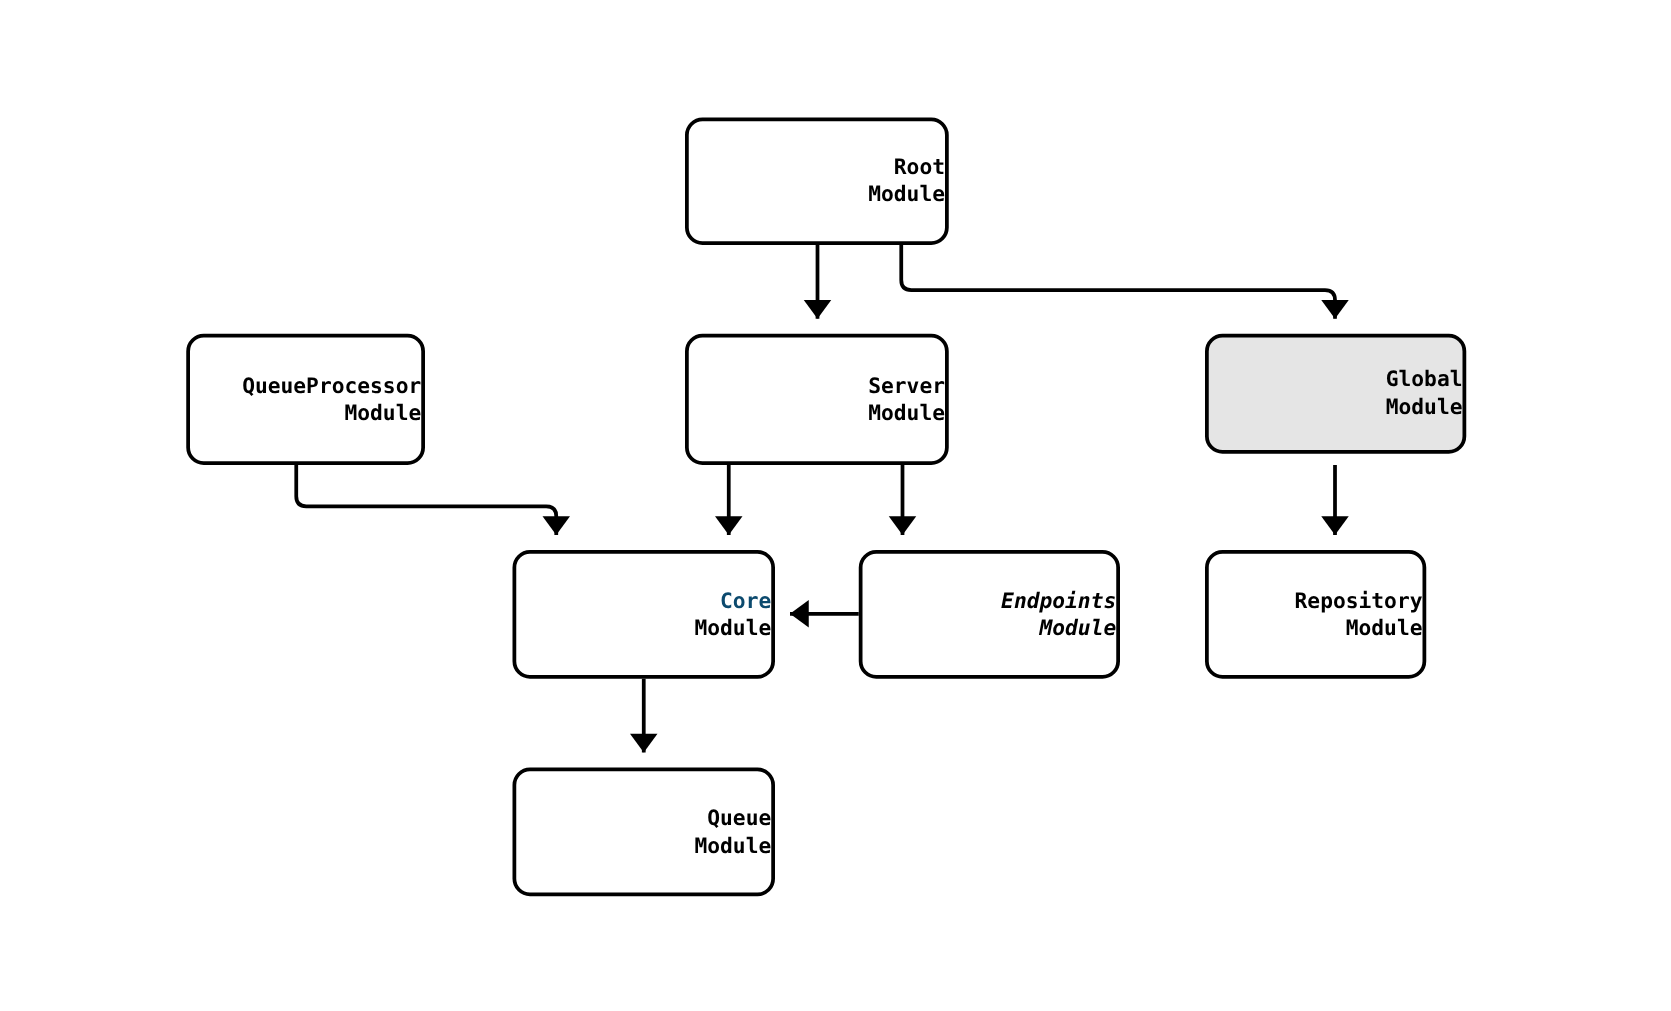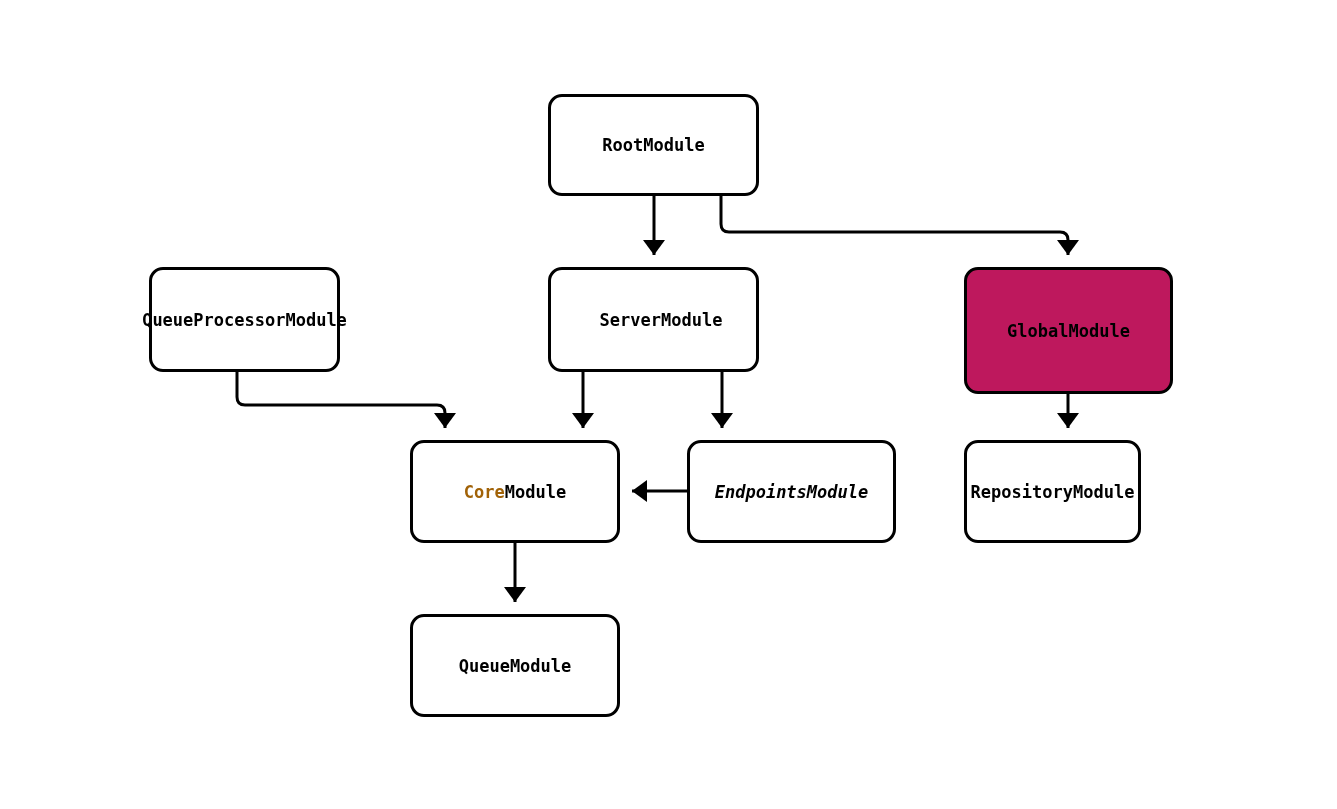--- a/index.html
+++ b/index.html
@@ -24,22 +24,22 @@
     height: 809px;
     pointer-events: none;
   }
   .node {
     position: absolute;
     box-sizing: border-box;
     background: #ffffff;
     border: 3px solid #000000;
     border-radius: 14px;
     display: flex;
-    flex-direction: row;
-    align-items: center;
+    flex-direction: column;
+    align-items: flex-end;
     justify-content: center;
     z-index: 2;
   }
   .node-line {
     font-family: "DejaVu Sans Mono", "Liberation Mono", monospace;
     font-size: 17px;
     font-weight: bold;
     line-height: 22px;
     color: #000000;
     white-space: pre;
@@ -99,26 +99,26 @@
         <div class="node-line" style="color: rgb(0, 0, 0);">Module</div>
       </div>
       <div class="node" style="left: 133px; top: 267px; width: 191px; height: 105px; background: rgb(255, 255, 255); border-color: rgb(0, 0, 0); margin-left: 16px;">
         <div class="node-line" style="color: rgb(0, 0, 0);">QueueProcessor</div>
         <div class="node-line" style="color: rgb(0, 0, 0);">Module</div>
       </div>
       <div class="node" style="left: 548px; top: 267px; width: 211px; height: 105px; background: rgb(255, 255, 255); border-color: rgb(0, 0, 0); padding-left: 15px;">
         <div class="node-line" style="color: rgb(0, 0, 0);">Server</div>
         <div class="node-line" style="color: rgb(0, 0, 0);">Module</div>
       </div>
-      <div class="node" style="left: 964px; top: 267px; width: 209px; height: 127px; background: #be185d; border-color: rgb(0, 0, 0);">
+      <div class="node" style="left: 964px; top: 267px; width: 209px; height: 96px; background: #e5e5e5; border-color: rgb(0, 0, 0);">
         <div class="node-line" style="color: rgb(0, 0, 0);">Global</div>
         <div class="node-line" style="color: rgb(0, 0, 0);">Module</div>
       </div>
       <div class="node" style="left: 410px; top: 440px; width: 210px; height: 103px; background: rgb(255, 255, 255); border-color: rgb(0, 0, 0);">
-        <div class="node-line" style="color: #a16207;">Core</div>
+        <div class="node-line" style="color: #0c4a6e;">Core</div>
         <div class="node-line" style="color: rgb(0, 0, 0);">Module</div>
       </div>
       <div class="node" style="left: 687px; top: 440px; width: 209px; height: 103px; background: rgb(255, 255, 255); border-color: rgb(0, 0, 0); font-style: italic;">
         <div class="node-line" style="color: rgb(0, 0, 0);">Endpoints</div>
         <div class="node-line" style="color: rgb(0, 0, 0);">Module</div>
       </div>
       <div class="node" style="left: 964px; top: 440px; width: 177px; height: 103px; background: rgb(255, 255, 255); border-color: rgb(0, 0, 0);">
         <div class="node-line" style="color: rgb(0, 0, 0);">Repository</div>
         <div class="node-line" style="color: rgb(0, 0, 0);">Module</div>
       </div>

